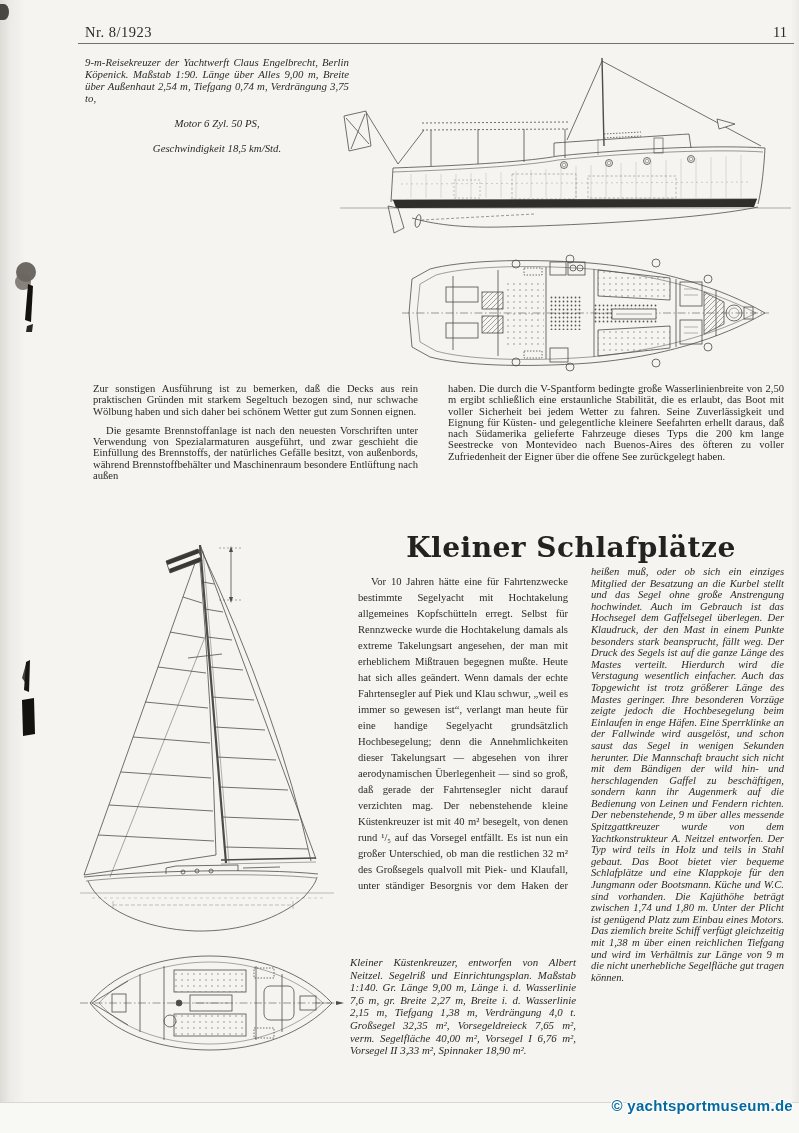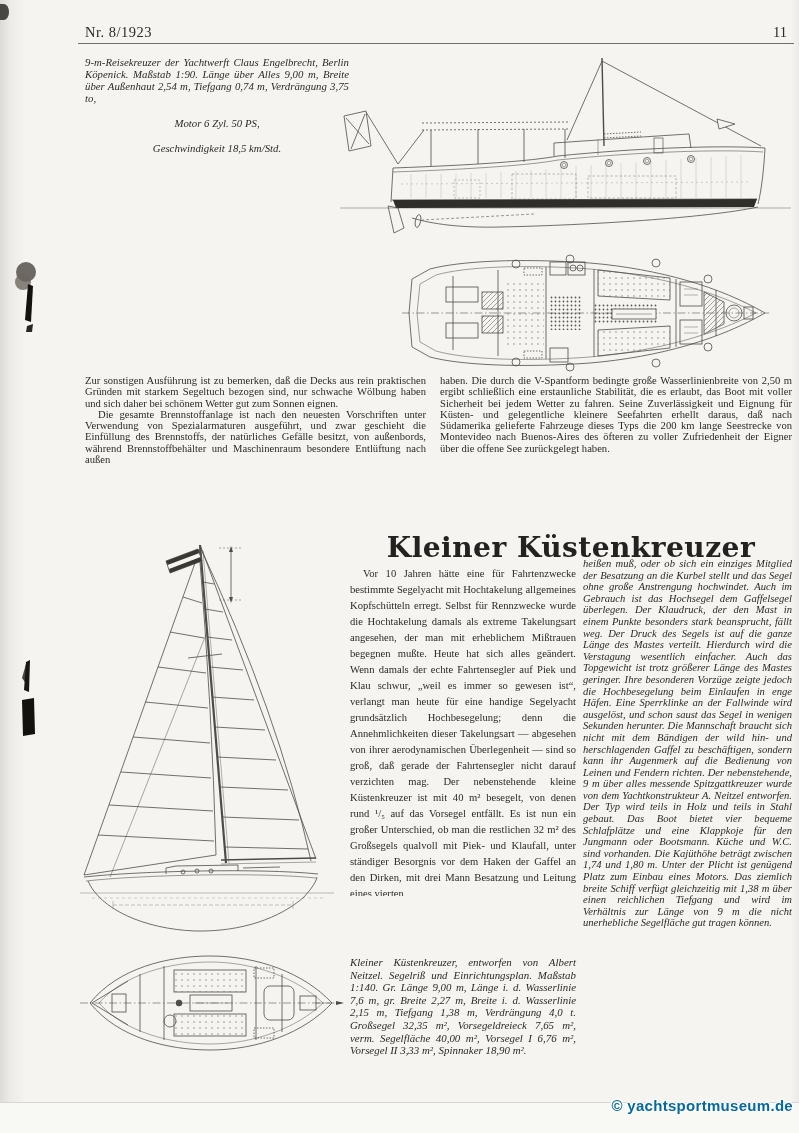--- a/index.html
+++ b/index.html
@@ -22,21 +22,21 @@
   .header-page{position:absolute;right:12px;top:24px;font-size:14.5px;}
   .header-rule{position:absolute;left:78px;top:43px;width:716px;height:1px;background:#45443f;opacity:.75;}
 
   .caption{font-style:italic;font-size:10.8px;line-height:12.1px;text-align:justify;}
   .caption .c-center{text-align:center;text-indent:0;}
   #caption-motor{position:absolute;left:85px;top:56px;width:264px;}
   #caption-sail{position:absolute;left:350px;top:956px;width:226px;font-size:10.9px;line-height:12.6px;}
 
   .bodycol{position:absolute;font-size:10.6px;line-height:11.3px;text-align:justify;
     hyphens:auto;-webkit-hyphens:auto;overflow:hidden;}
-  .bodycol p{margin:0;}
+  .bodycol p{margin:8px;}
   .bodycol p.indent{text-indent:13px;}
   #m-col1{left:85px;top:375px;width:341px;height:126px;}
   #m-col2{left:440px;top:375px;width:352px;height:126px;}
   #k-col1{left:350px;top:566px;width:226px;height:330px;line-height:16px;}
   #k-col2{left:583px;top:558px;width:209px;height:482px;line-height:11.6px;font-style:italic;}
 
   #k-heading{position:absolute;left:350px;top:531px;width:442px;text-align:center;
     font-size:28px;font-weight:bold;letter-spacing:.5px;color:#232220;
     font-family:"DejaVu Serif","Liberation Serif",serif;}
 
@@ -237,21 +237,21 @@
   </div>
 
   <div id="m-col1" class="bodycol">
     <p>Zur sonstigen Ausführung ist zu bemerken, daß die Decks aus rein praktischen Gründen mit starkem Segeltuch bezogen sind, nur schwache Wölbung haben und sich daher bei schönem Wetter gut zum Sonnen eignen.</p>
     <p class="indent">Die gesamte Brennstoffanlage ist nach den neuesten Vorschriften unter Verwendung von Spezialarmaturen ausgeführt, und zwar geschieht die Einfüllung des Brennstoffs, der natürliches Gefälle besitzt, von außenbords, während Brennstoffbehälter und Maschinenraum besondere Entlüftung nach außen</p>
   </div>
   <div id="m-col2" class="bodycol">
     <p>haben. Die durch die V-Spantform bedingte große Wasserlinienbreite von 2,50 m ergibt schließlich eine erstaunliche Stabilität, die es erlaubt, das Boot mit voller Sicherheit bei jedem Wetter zu fahren.  Seine Zuverlässigkeit und Eignung für Küsten- und gelegentliche kleinere Seefahrten erhellt daraus, daß nach Südamerika gelieferte Fahrzeuge dieses Typs die 200 km lange Seestrecke von Montevideo nach Buenos-Aires des öfteren zu voller Zufriedenheit der Eigner über die offene See zurückgelegt haben.</p>
   </div>
 
-  <div id="k-heading">Kleiner Küstenkreuzer</div>
+  <div id="k-heading">Kleiner Schlafplätze</div>
 
   <div class="drawing" style="left:80px;top:537px;">
     <svg width="268" height="418" viewBox="0 0 268 418">
       <g class="tline">
 
         <line x1="120" y1="8" x2="146" y2="326" stroke-width="2.2"></line>
         <line x1="123" y1="14" x2="149" y2="326" opacity=".5"></line>
 
         <path d="M120,10 Q198,175 231,324"></path>
 

